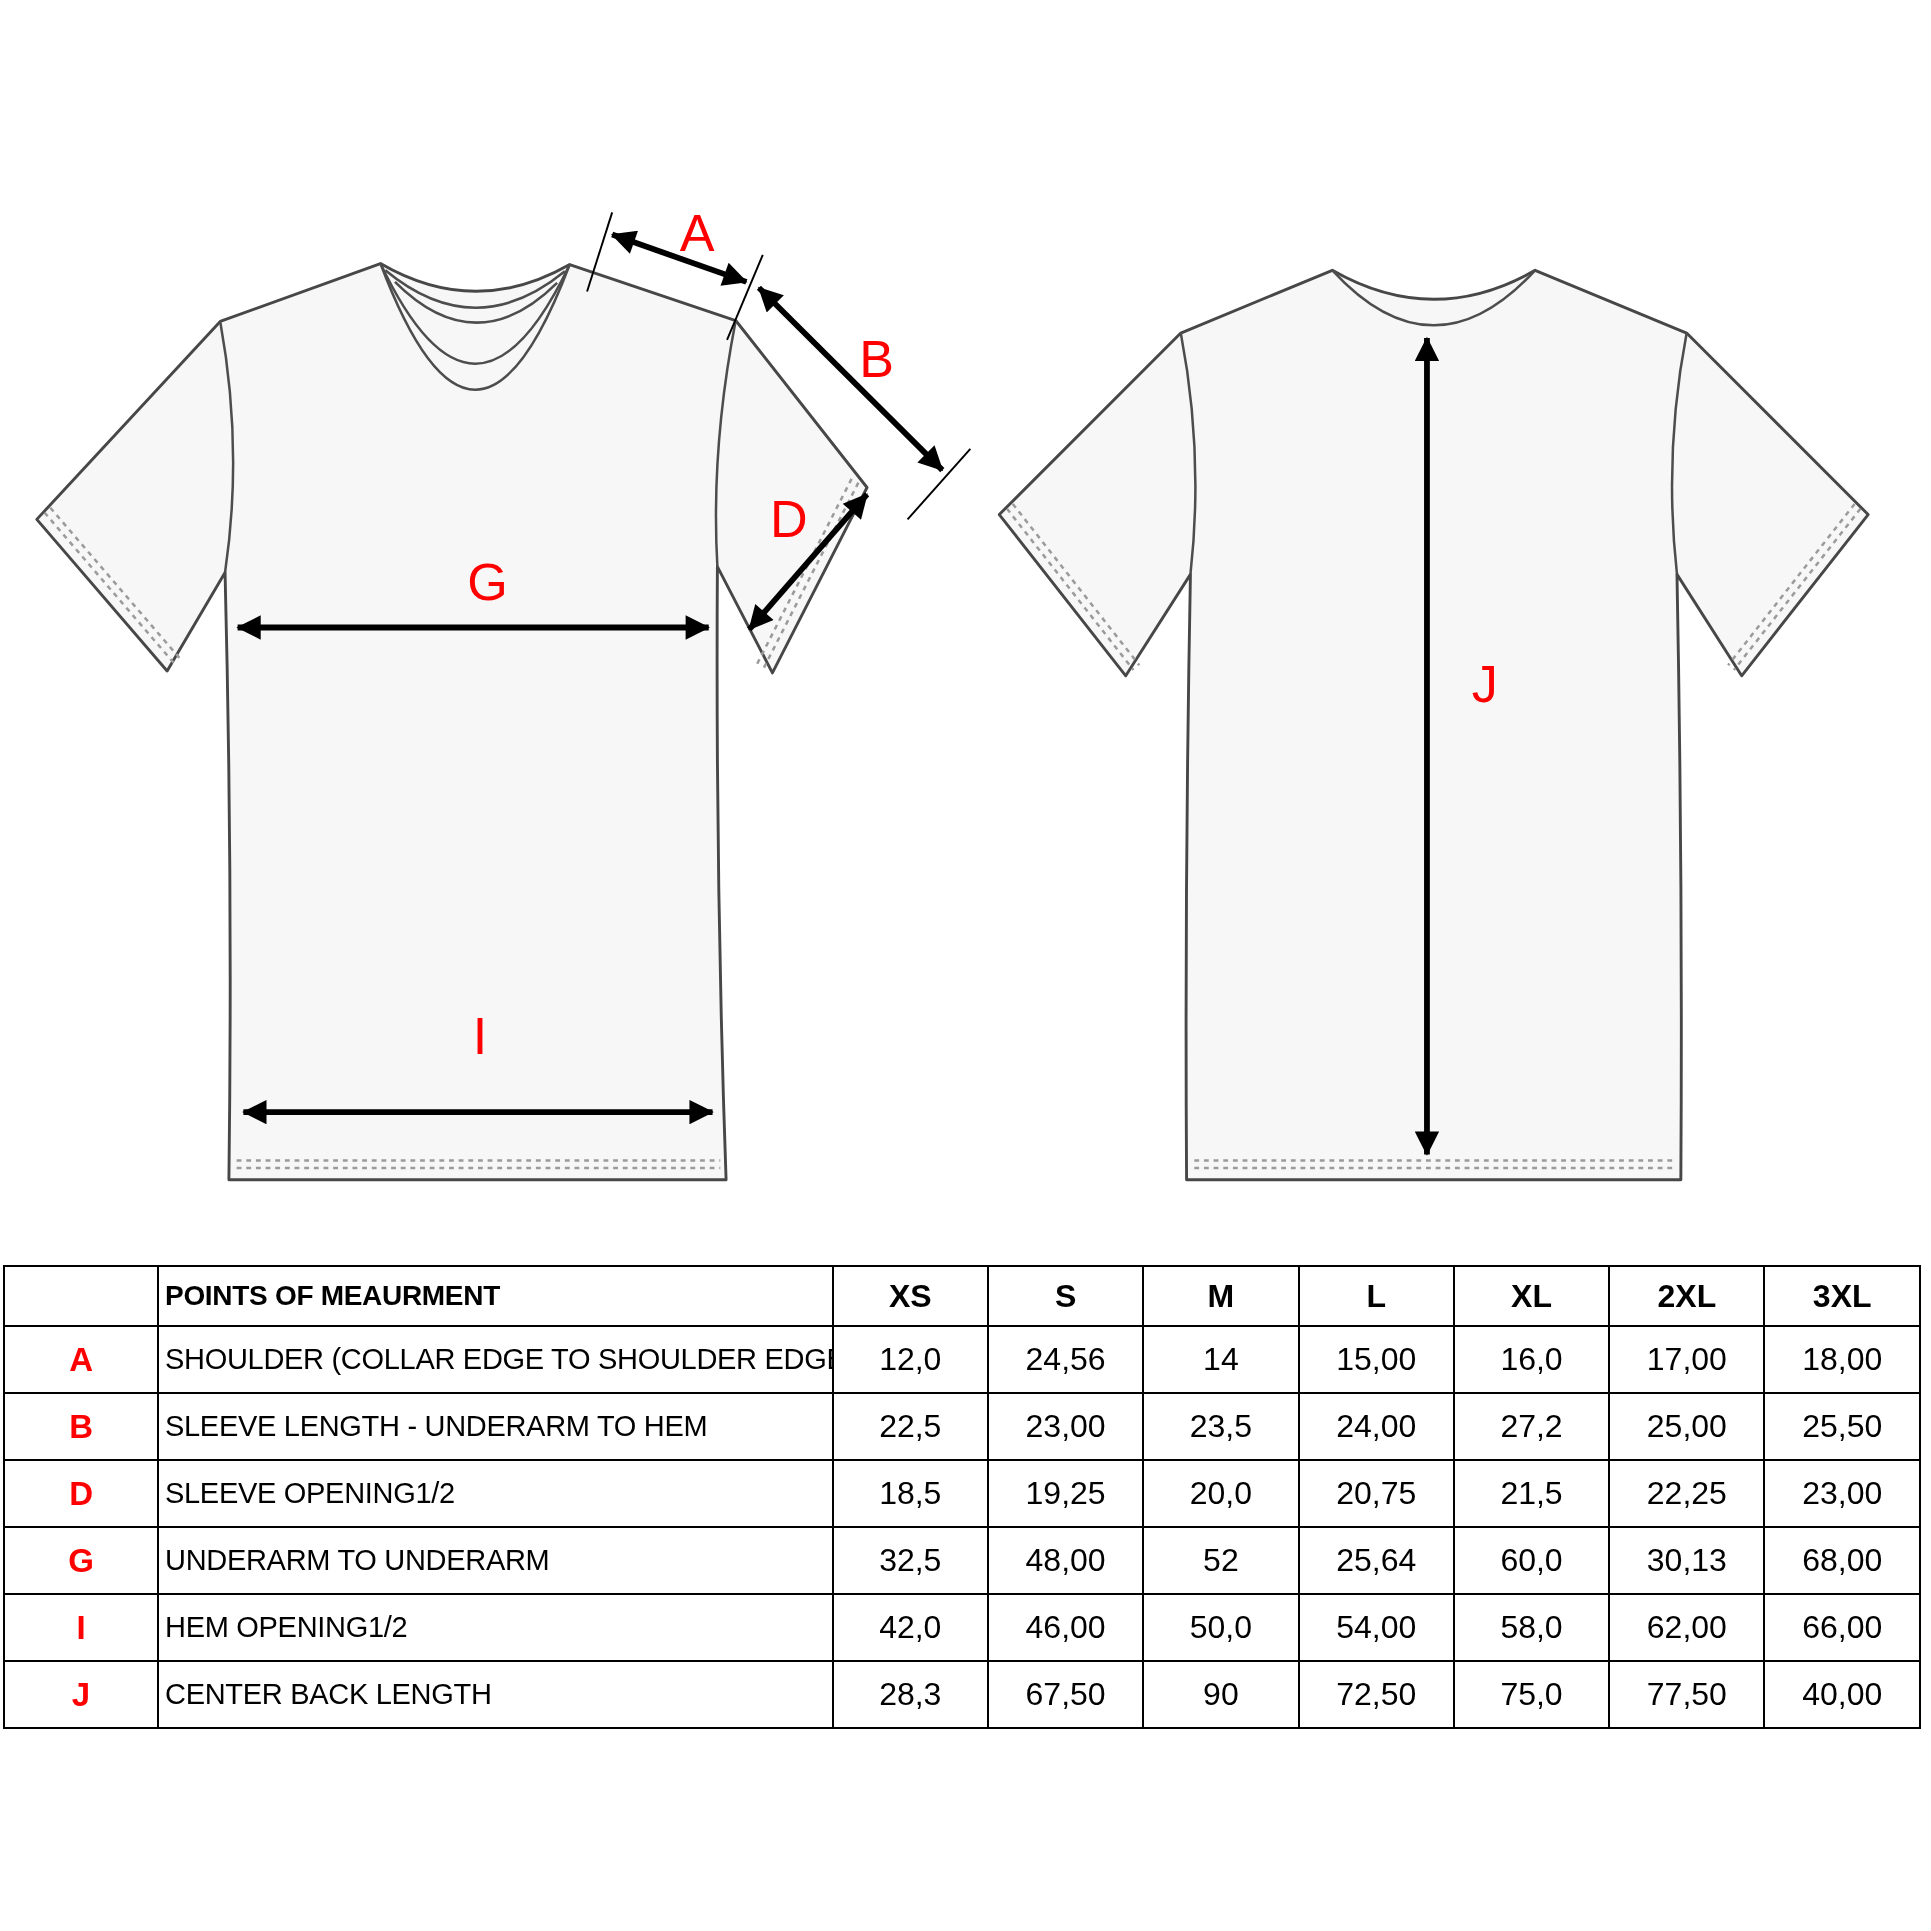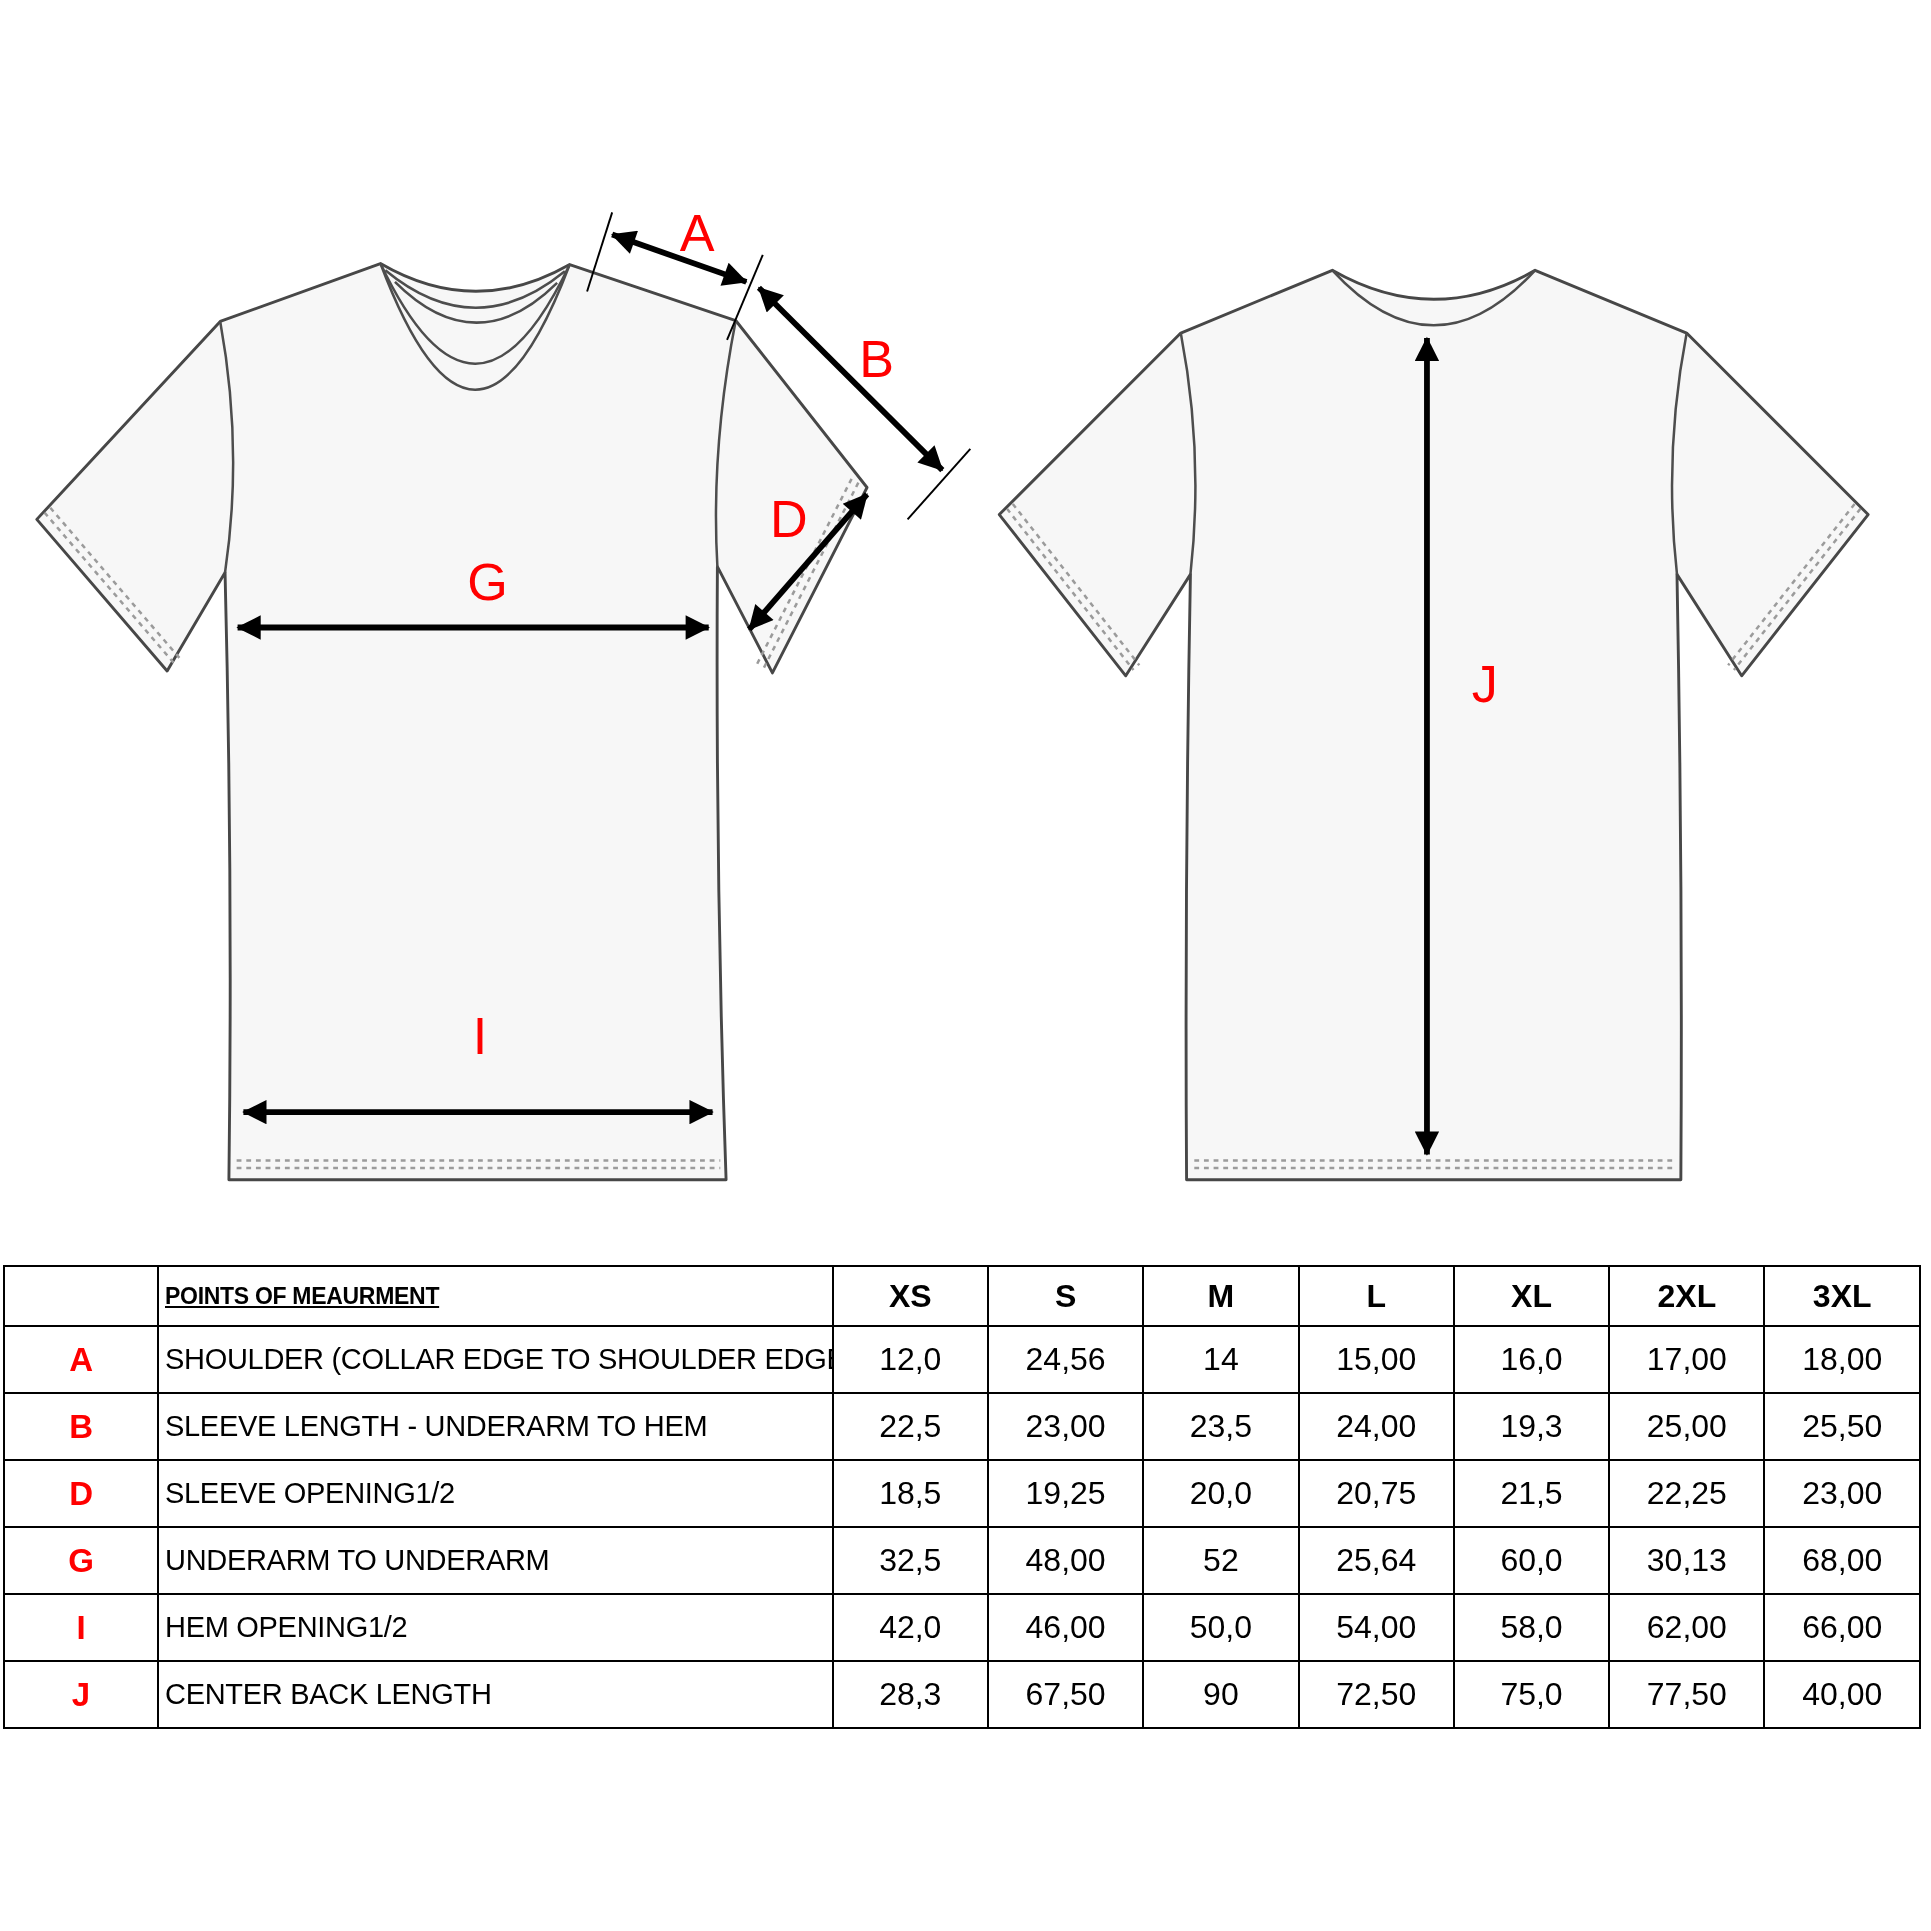--- a/index.html
+++ b/index.html
@@ -14,21 +14,21 @@
   .arrow{stroke:#000000;stroke-width:6;fill:none;}
   .ext{stroke:#000000;stroke-width:2;fill:none;}
   .mlabel{fill:#ff0000;font-size:54px;text-anchor:middle;font-family:"Liberation Sans",sans-serif;}
 
   
   table.meas{position:absolute;top:1265px;left:2.9px;width:1918px;border-collapse:collapse;table-layout:fixed;background:#fff;}
   table.meas td{border:2.9px solid #000;height:65px;padding:0 5.8px;font-size:32px;color:#000;
     text-align:center;vertical-align:middle;white-space:nowrap;overflow:hidden;}
   table.meas tr.hdr td{height:58px;font-weight:bold;}
   table.meas td.desc{text-align:left;font-size:29px;letter-spacing:-0.3px;}
-  table.meas tr.hdr td.desc{font-size:23px;text-decoration:underline;}
+  table.meas tr.hdr td.desc{font-size:28px;}
   table.meas td.letter{color:#ff0000;font-weight:bold;font-size:33px;}
 </style>
 </head>
 <body>
 
 <div class="page">
 
   <svg class="diagram" width="1931" height="1255" viewBox="0 0 2000 1300" xmlns="http://www.w3.org/2000/svg">
     <defs>
       <marker id="ah" viewBox="0 0 10 10" refX="9.5" refY="5" markerWidth="5.5" markerHeight="4.2" orient="auto-start-reverse" markerUnits="strokeWidth">
@@ -127,21 +127,21 @@
       <td>17,00</td>
       <td>18,00</td>
     </tr>
     <tr>
       <td class="letter">B</td>
       <td class="desc">SLEEVE LENGTH - UNDERARM TO HEM</td>
       <td>22,5</td>
       <td>23,00</td>
       <td>23,5</td>
       <td>24,00</td>
-      <td>19,3</td>
+      <td>27,2</td>
       <td>25,00</td>
       <td>25,50</td>
     </tr>
     <tr>
       <td class="letter">D</td>
       <td class="desc">SLEEVE OPENING1/2</td>
       <td>18,5</td>
       <td>19,25</td>
       <td>20,0</td>
       <td>20,75</td>

